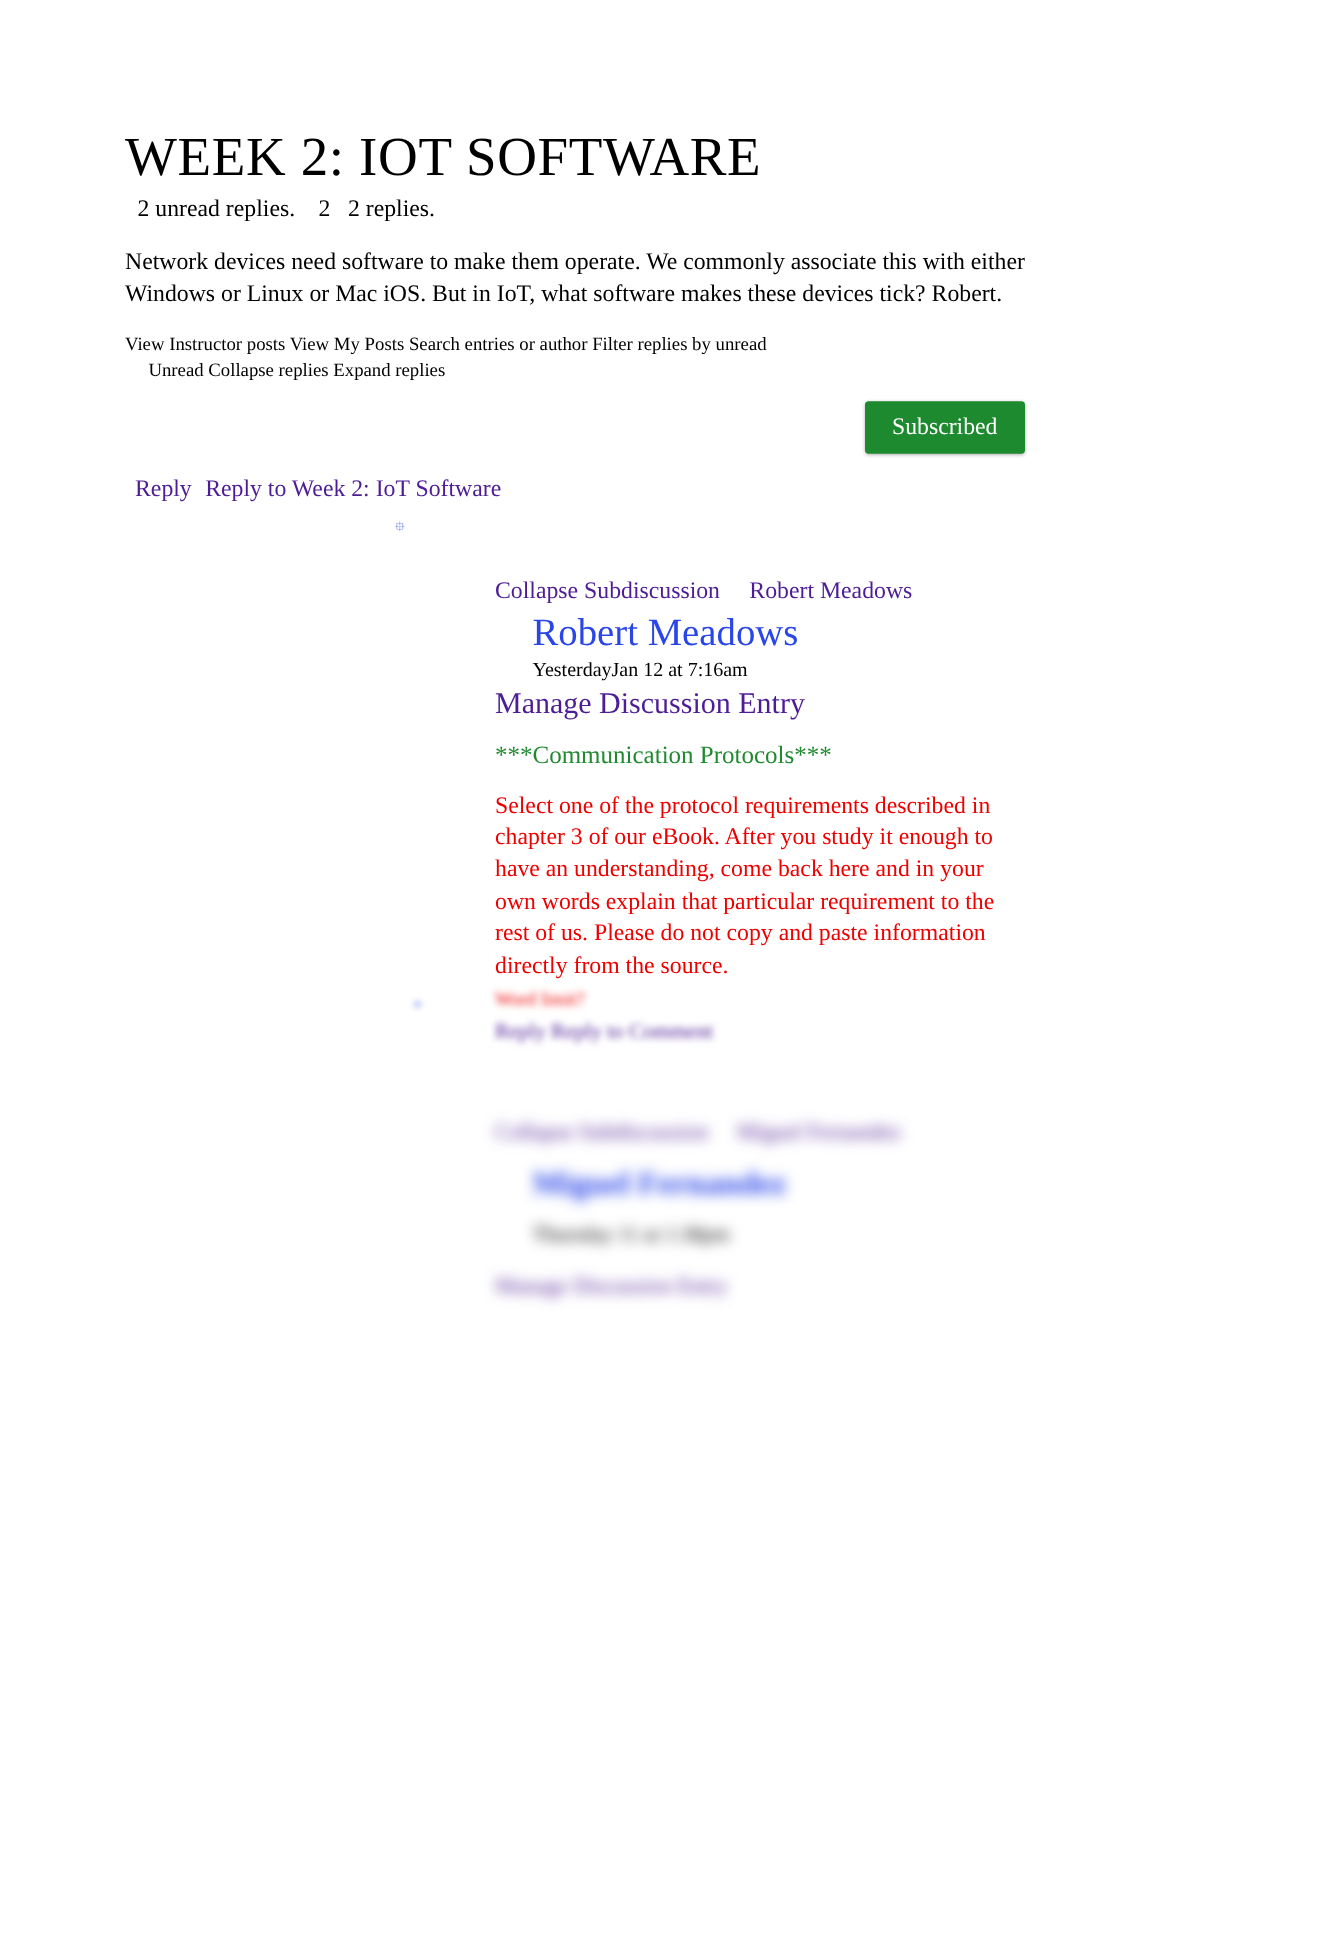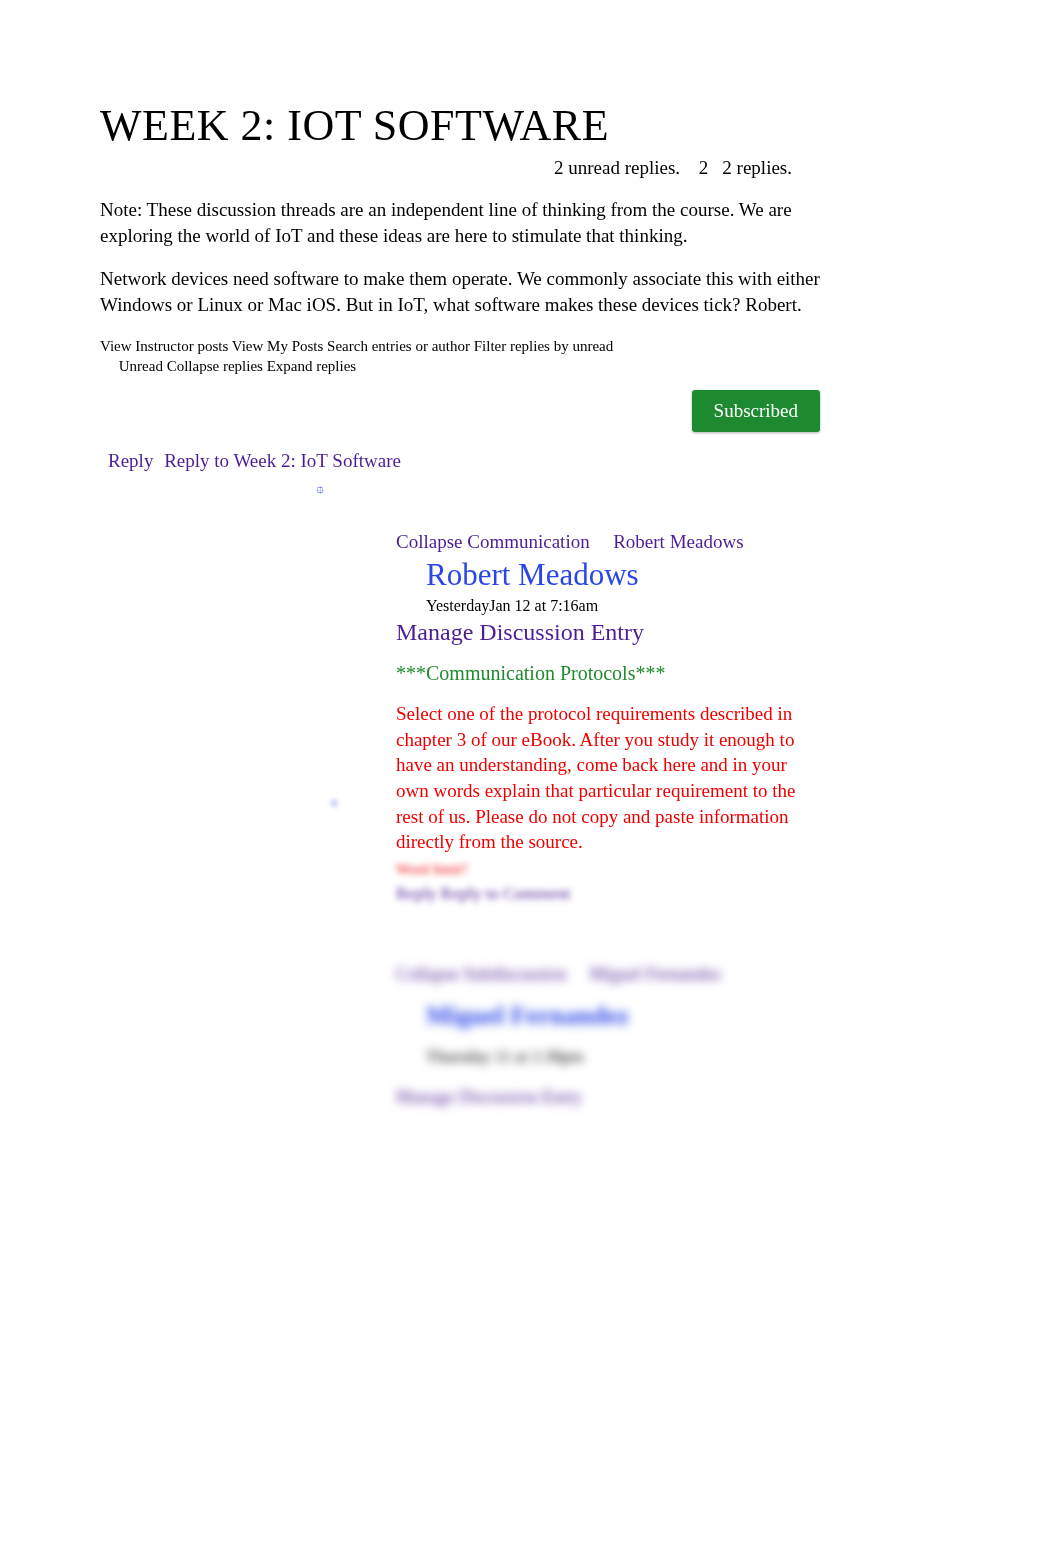--- a/index.html
+++ b/index.html
@@ -15,21 +15,20 @@
     h1 {
       font-size: 44px;
       font-weight: normal;
       letter-spacing: 0.5px;
       margin-bottom: 6px;
     }
     .stats {
       font-size: 19px;
       margin-bottom: 18px;
       margin-left: 10px;
-      text-align: right;
     }
     .stats span { margin-right: 14px; }
     .note, .prompt {
       font-size: 19px;
       line-height: 1.35;
       margin-bottom: 18px;
     }
     .toolbar {
       font-size: 15px;
       line-height: 1.35;
@@ -134,21 +133,20 @@
 <body>
 
 <div class="container">
   <h1>WEEK 2: IOT SOFTWARE</h1>
 
   <div class="stats">
     <span>2 unread replies.</span>
     <span><span>2</span><span>2 replies.</span></span>
   </div>
 
-  <p class="note">Note: These discussion threads are an independent line of thinking from the course. We are exploring the world of IoT and these ideas are here to stimulate that thinking.</p>
 
   <p class="prompt">Network devices need software to make them operate. We commonly associate this with either Windows or Linux or Mac iOS. But in IoT, what software makes these devices tick? Robert.</p>
 
   <div class="toolbar">
     <span>View Instructor posts</span>
     <span>View My Posts</span>
     <span>Search entries or author</span>
     <span>Filter replies by unread</span>
     <br>
     &nbsp;&nbsp;&nbsp;&nbsp;
@@ -164,21 +162,21 @@
   <div class="reply-line">
     <span class="link">Reply</span>
     <span class="link">Reply to Week 2: IoT Software</span>
   </div>
 
   <span class="small-icon">⯐</span>
 
   <div class="thread">
     <div>
       <div class="post-head-links">
-        <a class="link">Collapse Communication</a>
+        <a class="link">Collapse Subdiscussion</a>
         <span class="gap"></span>
         <a class="link">Robert Meadows</a>
       </div>
       <div class="author-name">Robert Meadows</div>
       <div class="timestamp">
         <span>Yesterday</span><span>Jan 12 at 7:16am</span>
       </div>
       <div class="manage-link">
         <a class="link">Manage Discussion Entry</a>
       </div>

